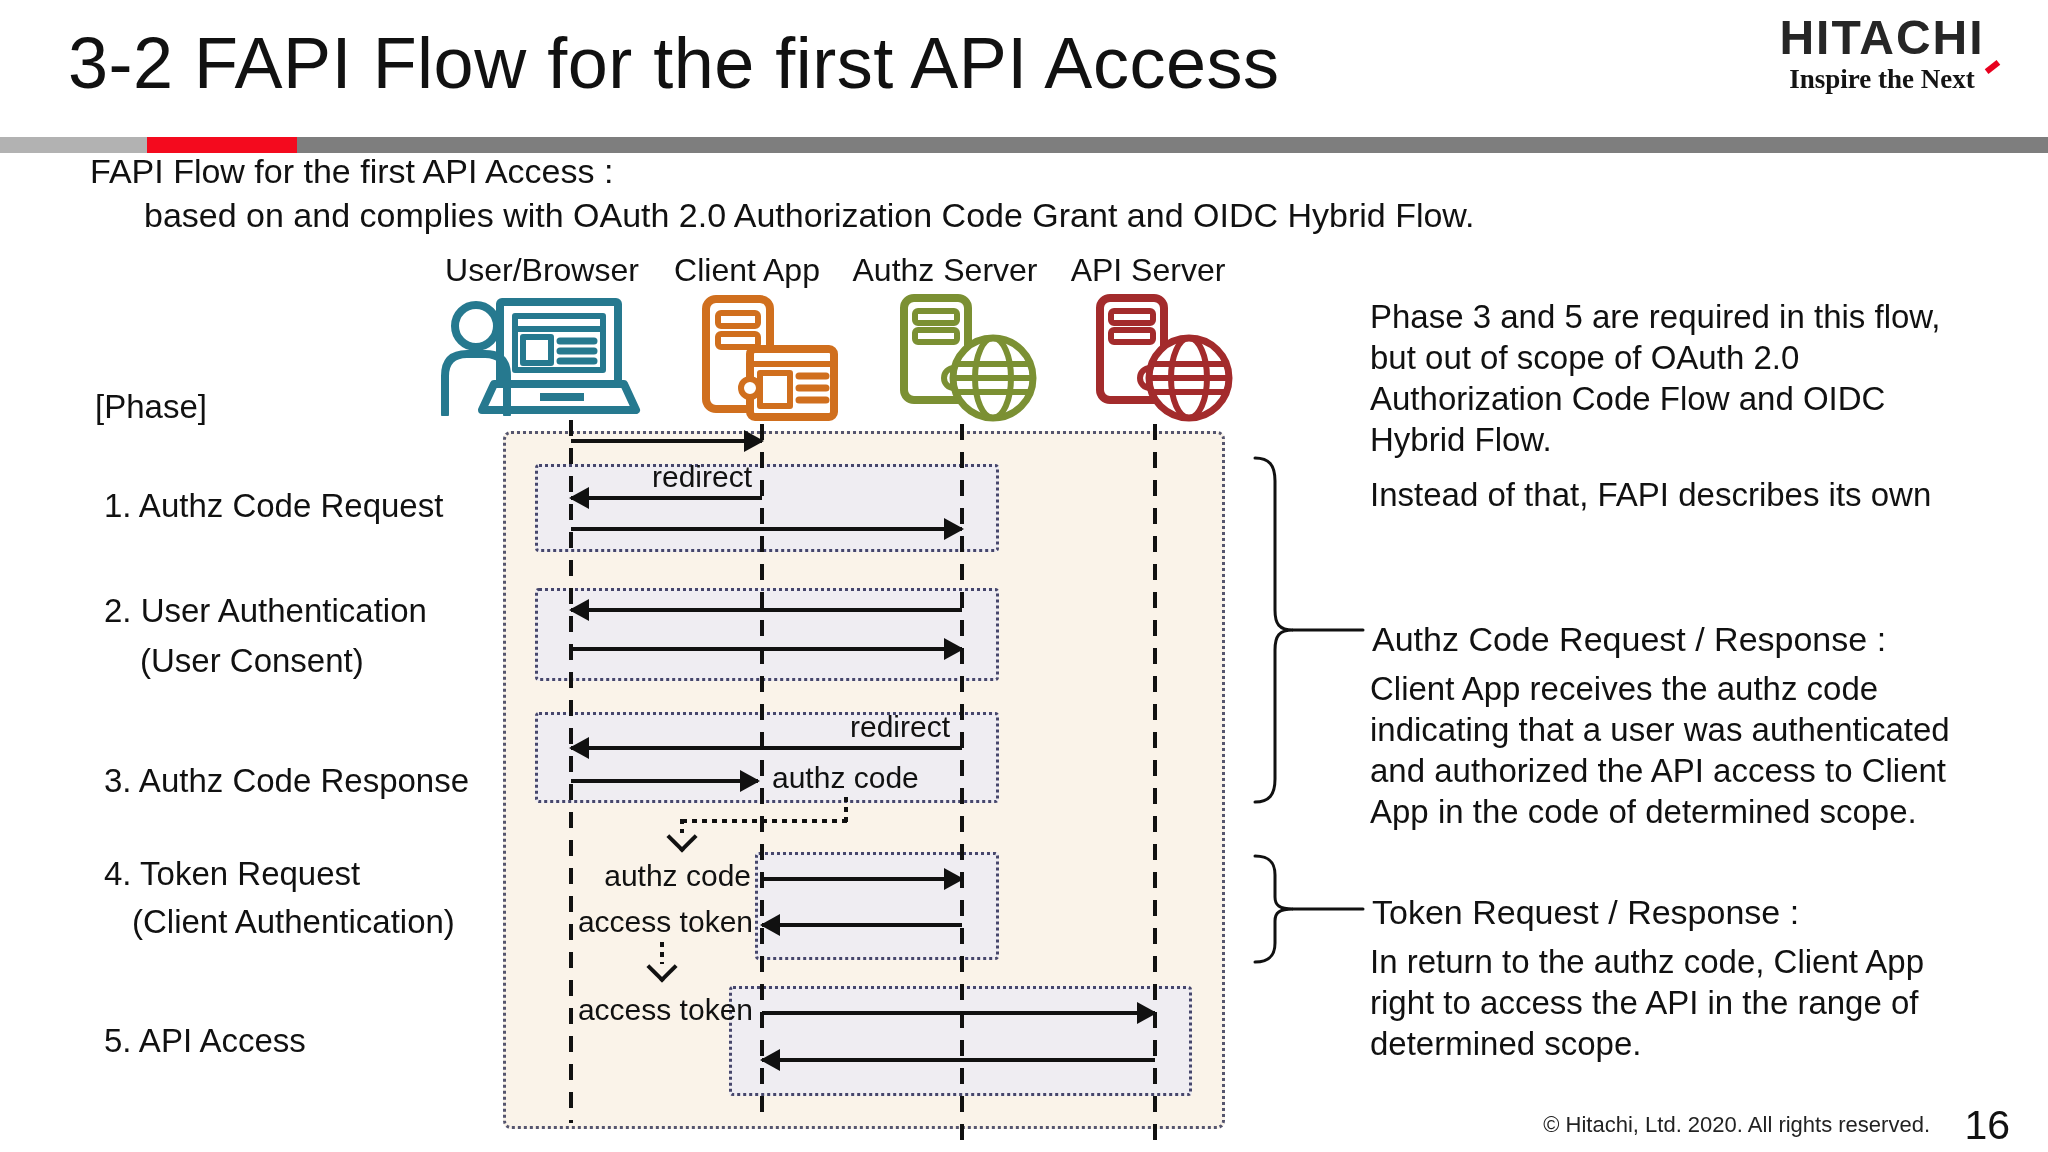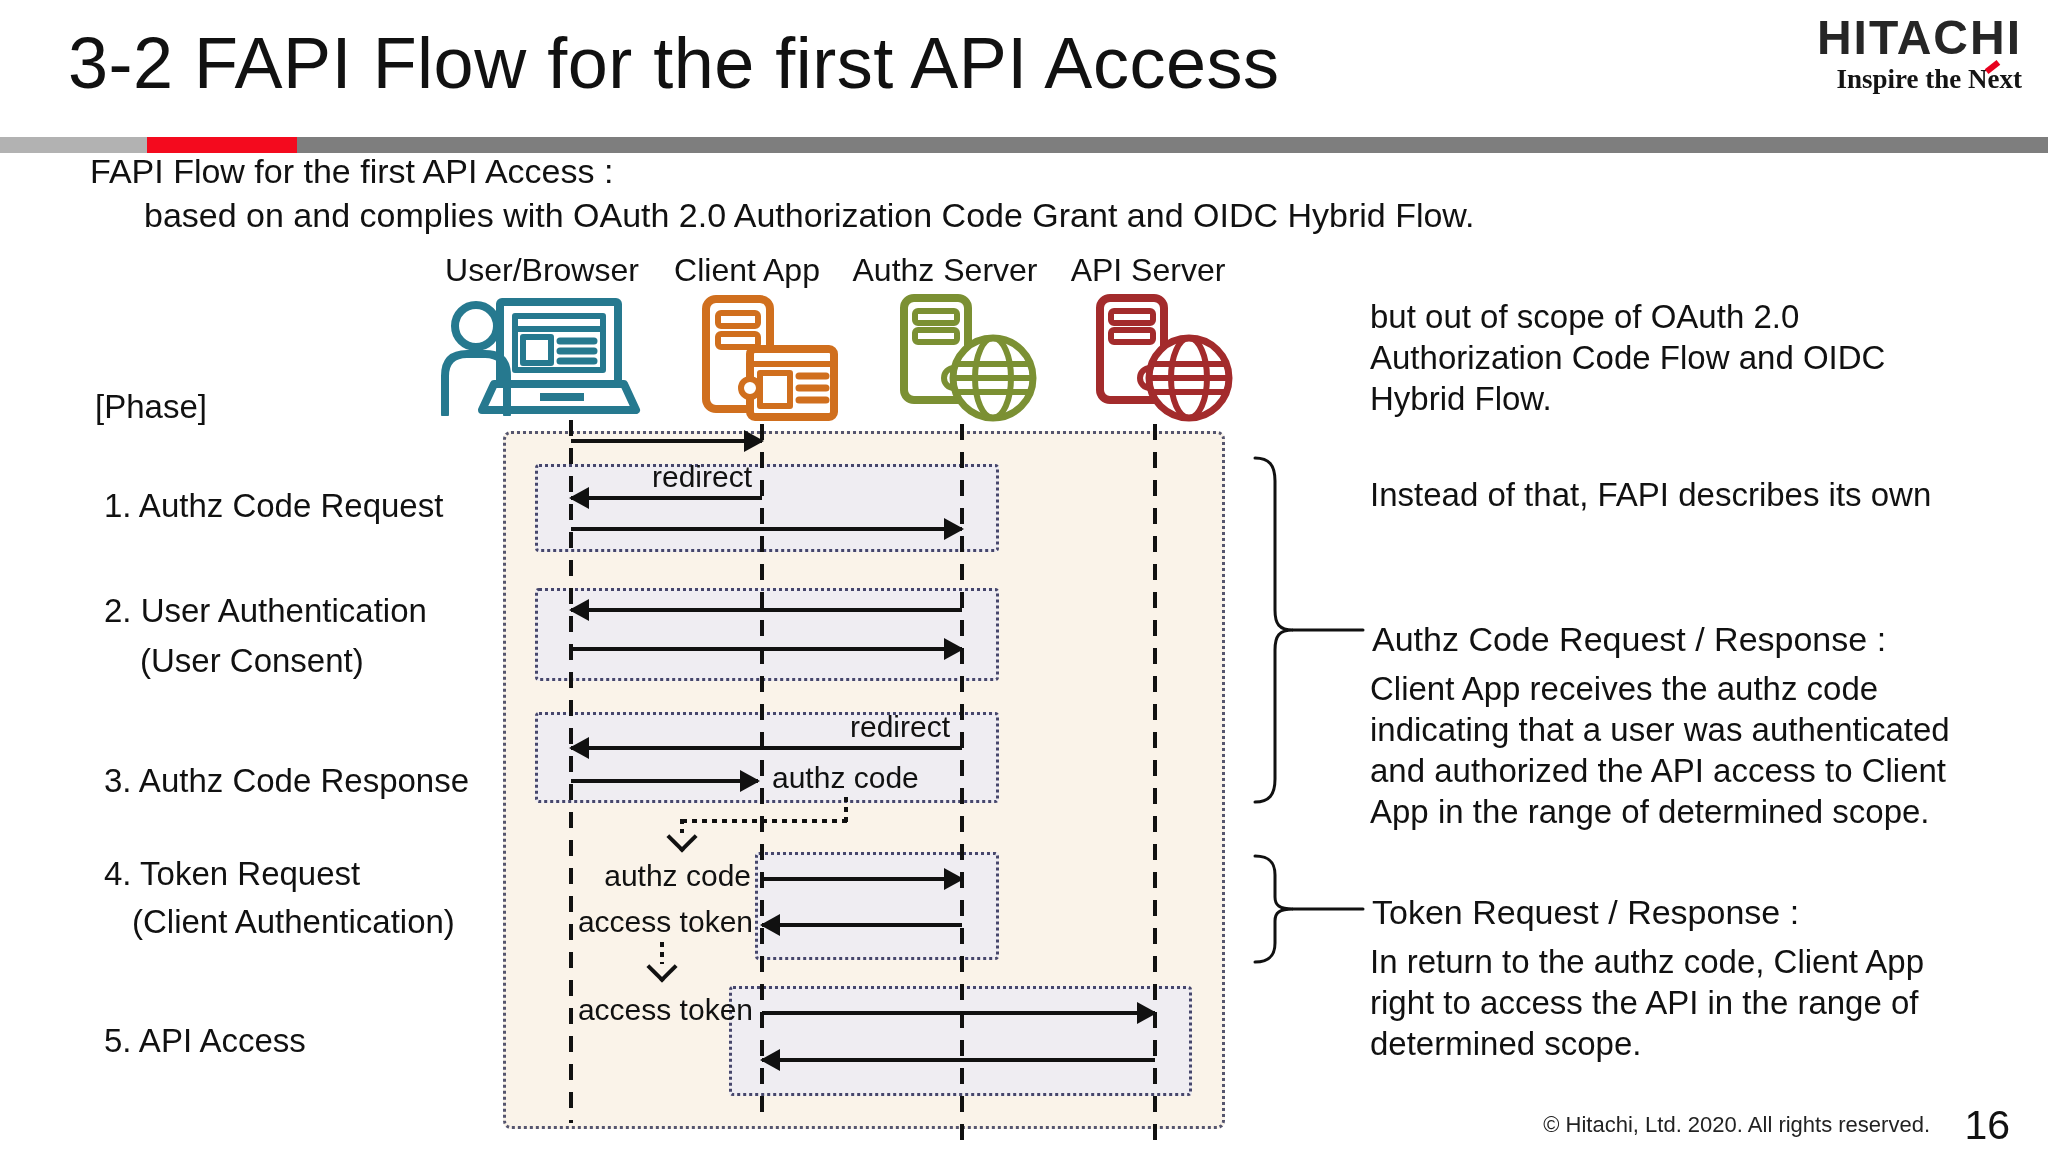--- a/index.html
+++ b/index.html
@@ -3,21 +3,21 @@
 <meta charset="utf-8">
 <style>
   html,body{margin:0;padding:0}
   body{width:2048px;height:1152px;position:relative;overflow:hidden;background:#ffffff;
        font-family:"Liberation Sans",sans-serif;color:#111}
   .abs{position:absolute}
   .nw{white-space:nowrap}
 
   .page-title{left:68px;top:22px;font-size:72px;font-weight:400;letter-spacing:.5px}
 
-  .logo{right:26px;top:12px;width:280px;text-align:right}
+  .logo{right:26px;top:12px;width:280px;text-align:center}
   .logo-name{font-size:48px;font-weight:800;letter-spacing:2px;color:#262626;line-height:52px}
   .logo-tag{font-size:27px;font-weight:700;font-family:"Liberation Serif",serif;color:#141414;line-height:30px}
   .logo-accent{position:absolute;right:22px;top:52px;width:15px;height:6px;background:#e8001e;transform:rotate(-38deg)}
 
   .bar{top:137px;height:16px}
   .bar-light{left:0;width:147px;background:#b2b2b2}
   .bar-red{left:147px;width:150px;background:#f40a1e}
   .bar-gray{left:297px;width:1751px;background:#7e7e7e}
 
   .subtitle{font-size:34px}
@@ -181,35 +181,36 @@
   </svg>
 </div>
 <div class="abs" style="left:1253px;top:853px">
   <svg width="112" height="112" viewBox="0 0 112 112" fill="none" stroke="#111" stroke-width="3" stroke-linecap="round">
     <path d="M 2 3 C 16 3 22 9 22 22 L 22 44 C 22 52 26 56 40 56 C 26 56 22 60 22 68 L 22 90 C 22 103 16 109 2 109"></path>
     <path d="M 40 56 L 110 56"></path>
   </svg>
 </div>
 
 <div class="abs note" style="left:1370px;top:296px">
+  <div>Phase 3 and 5 are required in this flow,</div>
   <div>but out of scope of OAuth 2.0</div>
   <div>Authorization Code Flow and OIDC</div>
   <div>Hybrid Flow.</div>
 </div>
 
 <div class="abs note" style="left:1370px;top:474px">
   <div>Instead of that, FAPI describes its own</div>
 </div>
 
 <div class="abs note-h" style="left:1372px;top:620px">Authz Code Request / Response :</div>
 <div class="abs note" style="left:1370px;top:668px">
   <div>Client App receives the authz code</div>
   <div>indicating that a user was authenticated</div>
   <div>and authorized the API access to Client</div>
-  <div>App in the range of determined scope.</div>
+  <div>App in the code of determined scope.</div>
 </div>
 
 <div class="abs note-h" style="left:1372px;top:893px">Token Request / Response :</div>
 <div class="abs note" style="left:1370px;top:941px">
   <div>In return to the authz code, Client App</div>
   <div>right to access the API in the range of</div>
   <div>determined scope.</div>
 </div>
 
 <div class="abs footer-copy">© Hitachi, Ltd. 2020. All rights reserved.</div>

